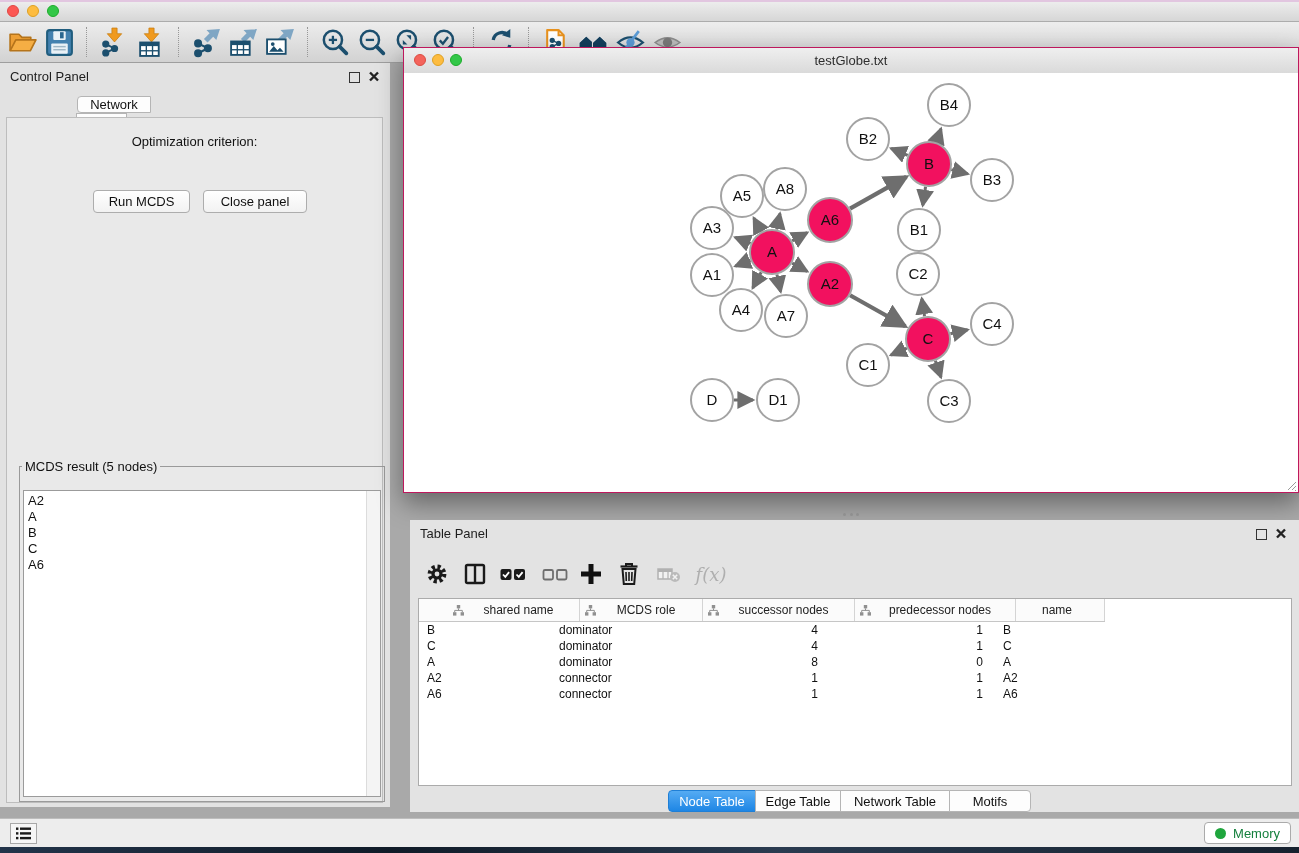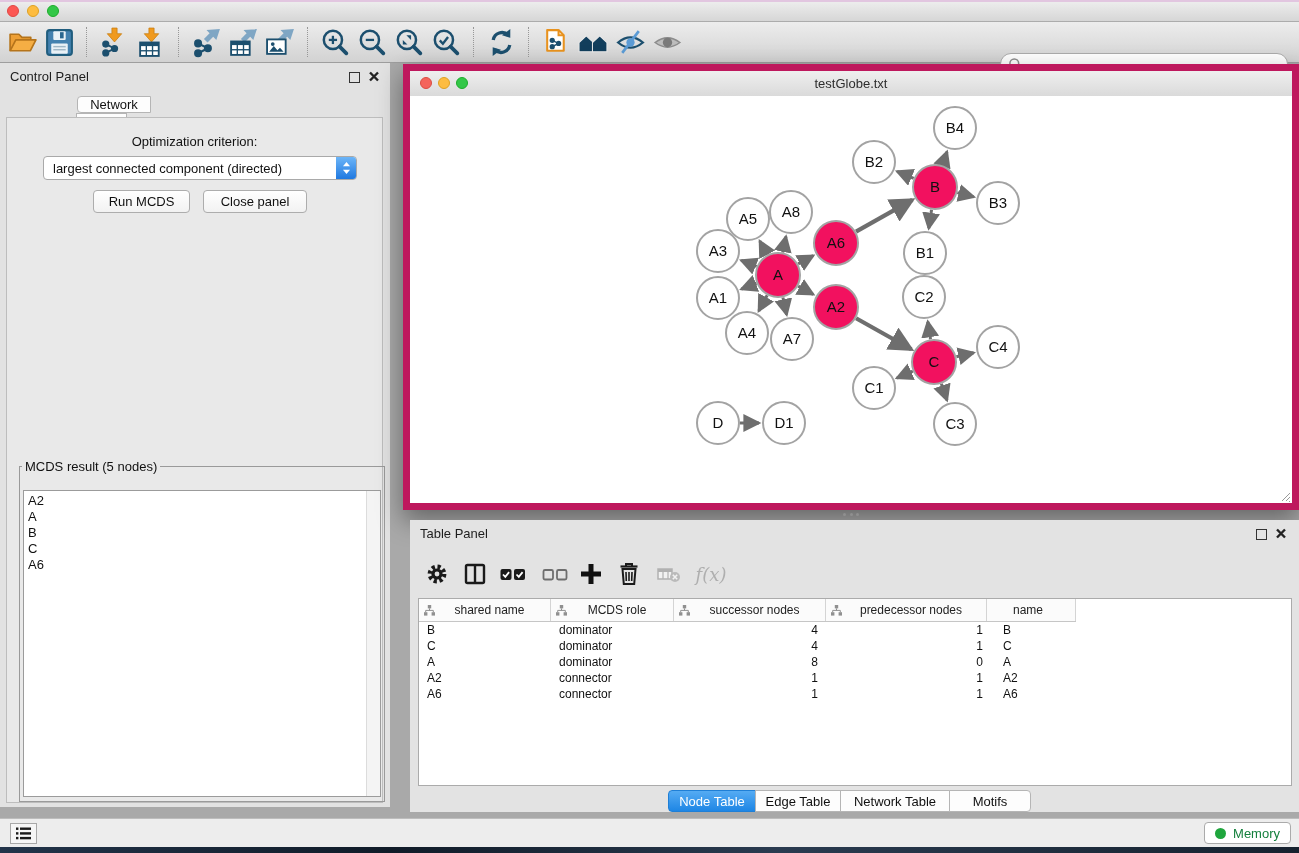--- a/index.html
+++ b/index.html
@@ -48,38 +48,38 @@
   .cp-btn{position:absolute;top:72px;height:23px;background:linear-gradient(#FFFFFF,#F2F2F2);border:1px solid #ADADAD;
     border-radius:4px;font-size:13px;color:#111;font-family:"Liberation Sans",sans-serif;cursor:pointer;}
   .mcds-fieldset{position:absolute;left:8px;top:337px;width:366px;height:343px;box-sizing:border-box;
     border:1px solid #9A9A9A;margin:4px;padding:0;}
   .mcds-fieldset legend{font-size:13px;color:#111;padding:0 3px;margin-left:2px;}
   .listbox{position:absolute;left:3px;right:3px;top:16px;bottom:4px;background:#fff;border:1px solid #9B9B9B;}
   .listbox .scrollstrip{position:absolute;right:0;top:0;bottom:0;width:13px;background:#F4F4F4;border-left:1px solid #DCDCDC;}
   .list-item{font-size:13px;color:#111;line-height:16px;padding-left:4px;}
   .listbox .items{position:absolute;left:0;top:2px;right:14px;}
   
-  .net-window{position:absolute;left:403px;top:64px;width:896px;height:446px;background:#84cc16;
-    border:7px solid #be185d;box-sizing:border-box;box-shadow:0 10px 24px rgba(0,0,0,.4);}
+  .net-window{position:absolute;left:403px;top:47px;width:896px;height:446px;background:#84cc16;
+    border:1px solid #be185d;box-sizing:border-box;box-shadow:0 10px 24px rgba(0,0,0,.4);}
   .nw-titlebar{position:absolute;left:0;top:0;right:0;height:25px;background:linear-gradient(#EFEFEF,#DADADA);
     border-bottom:1px solid #ABABAB;}
   .nw-titlebar .tl{top:6px;}
   .nw-titlebar .tl.red{left:10px;background:#F4645C;border-color:#DB4C42;}
   .nw-titlebar .tl.yellow{left:28px;background:#F7BìgliaC3F;}
   .nw-title{position:absolute;left:0;top:5px;width:100%;text-align:center;font-size:13px;color:#2E2E2E;}
   .nw-content{position:absolute;left:0;top:25px;right:0;bottom:0;background:#fff;}
   .nw-grip{position:absolute;right:1px;bottom:1px;}
   
   .table-panel{position:absolute;left:410px;top:520px;width:889px;height:292px;background:#E3E3E3;}
   .tp-toolbar{position:absolute;left:12px;top:36px;height:36px;display:flex;align-items:center;}
   .tp-btn{width:30px;height:30px;display:flex;align-items:center;justify-content:center;cursor:pointer;}
   .fx-label{font-family:"DejaVu Serif","Liberation Serif",serif;font-style:italic;font-size:18px;color:#AFAFAF;}
   .tp-table{position:absolute;left:8px;top:78px;width:874px;height:188px;background:#fff;
     border:1px solid #ABABAB;box-sizing:border-box;overflow:hidden;}
-  .th-row{position:absolute;left:0;top:0;height:22px;display:flex;background:#FBFBFB;border-bottom:1px solid #C6C6C6;}
+  .th-row{position:absolute;left:0;top:0;height:22px;display:flex;background:#FBFBFB;border-bottom:1px solid #C6C6C6;padding-left:29px;}
   .th-cell{box-sizing:border-box;height:22px;border-right:1px solid #D4D4D4;display:flex;align-items:center;
     font-size:12px;color:#222;cursor:pointer;}
   .th-cell .th-ic{margin-left:5px;flex:0 0 auto;display:flex;}
   .th-cell .th-tx{flex:1;text-align:center;padding-right:6px;white-space:nowrap;}
   .tr-rows{position:absolute;left:0;top:23px;right:0;}
   .tr-row{display:flex;height:16px;align-items:center;cursor:default;}
   .td{box-sizing:border-box;font-size:12px;color:#111;white-space:nowrap;overflow:hidden;}
   .tp-tabs{position:absolute;left:258px;top:270px;display:flex;height:22px;}
   
   .status-bar{position:absolute;left:0;top:818px;width:1299px;height:29px;background:#EDEDED;border-top:1px solid #BDBDBD;box-sizing:border-box;}
@@ -270,29 +270,20 @@
       <path d="M2 2 L10 10 M10 2 L2 10" stroke="#222" stroke-width="2.4"></path>
     </svg>
     <div class="cp-tabs">
         <div class="tab-seg first" style="width: 74px;">Network</div>
         <div class="tab-seg" style="width: 51px;">Style</div>
         <div class="tab-seg" style="width: 62px;">Select</div>
         <div class="tab-seg last active" style="width: 56px;">MCDS</div>
       </div>
     <div class="cp-body">
       <div class="opt-label">Optimization criterion:</div>
-      <div class="dropdown">
-        <span class="dd-text">largest connected component (directed)</span>
-        <span class="stepper">
-          <svg width="9" height="14" viewBox="0 0 9 14">
-            <path d="M4.5 1 L8 5.2 H1 Z" fill="#fff"></path>
-            <path d="M4.5 13 L1 8.8 H8 Z" fill="#fff"></path>
-          </svg>
-        </span>
-      </div>
       <button class="cp-btn" style="left:86px;width:97px;">Run MCDS</button>
       <button class="cp-btn" style="left:196px;width:104px;">Close panel</button>
       <fieldset class="mcds-fieldset">
         <legend>MCDS result (5 nodes)</legend>
         <div class="listbox">
           <div class="items">
               <div class="list-item">A2</div>
               <div class="list-item">A</div>
               <div class="list-item">B</div>
               <div class="list-item">C</div>

